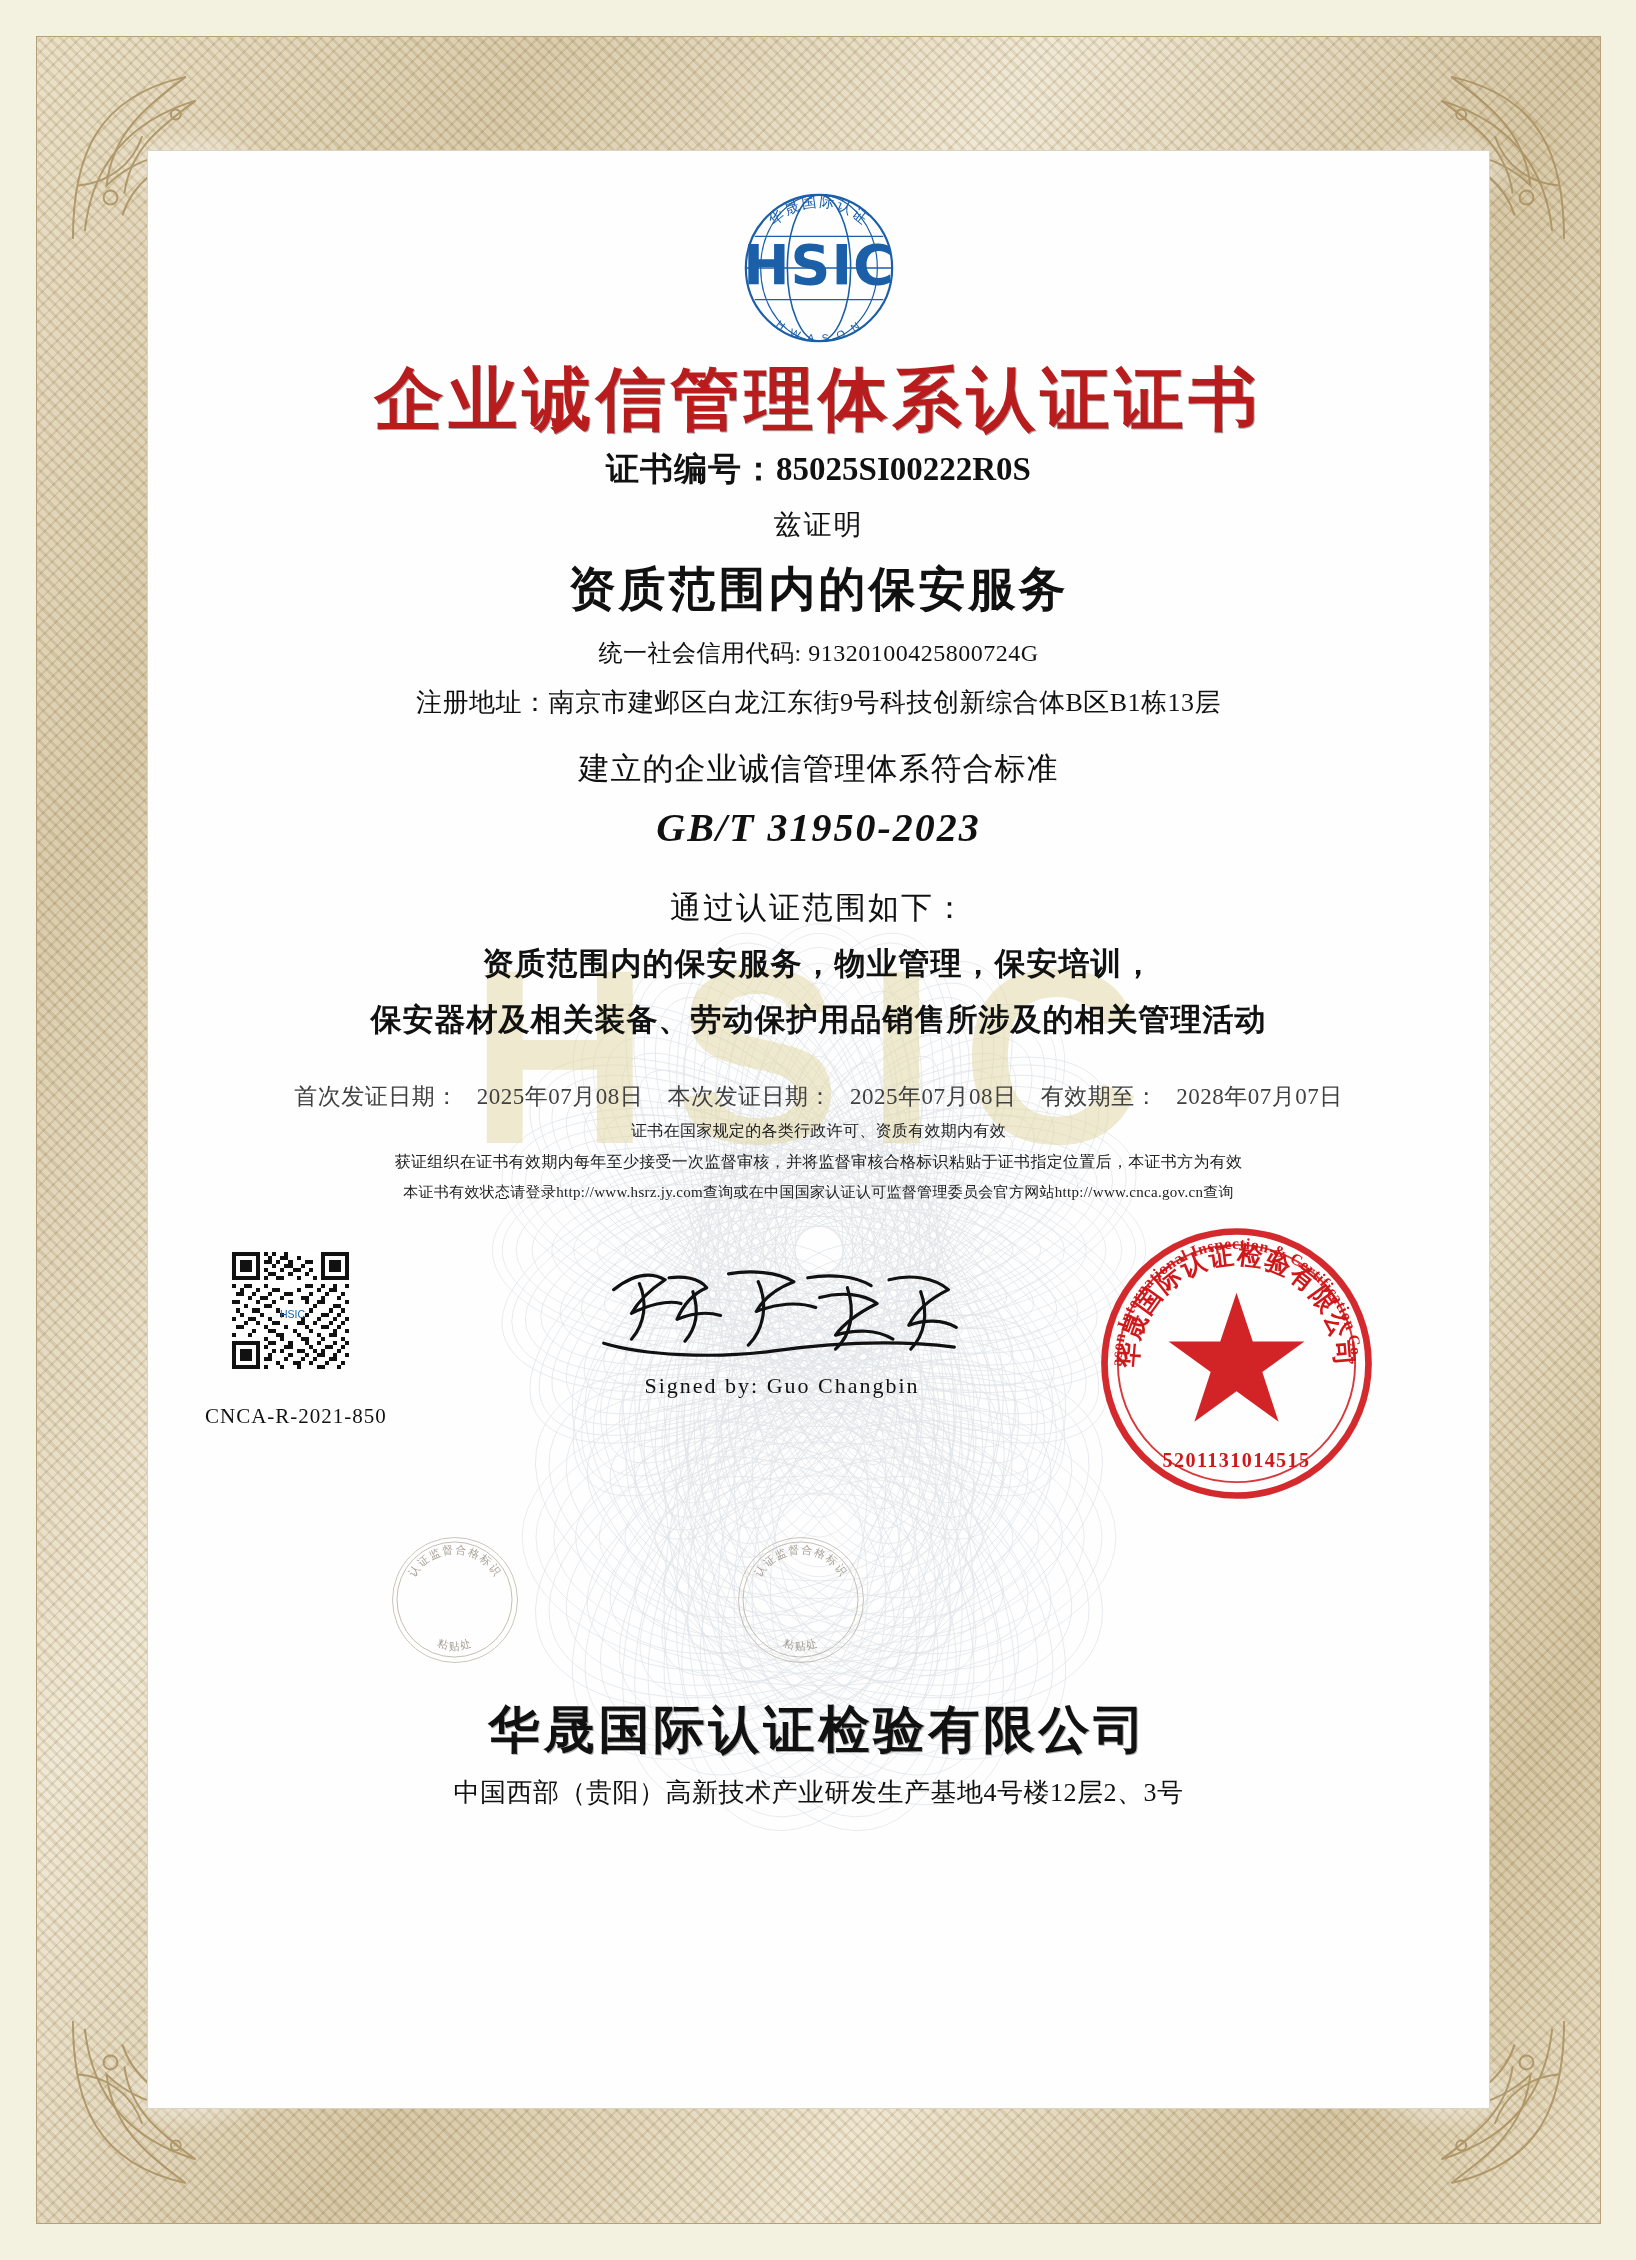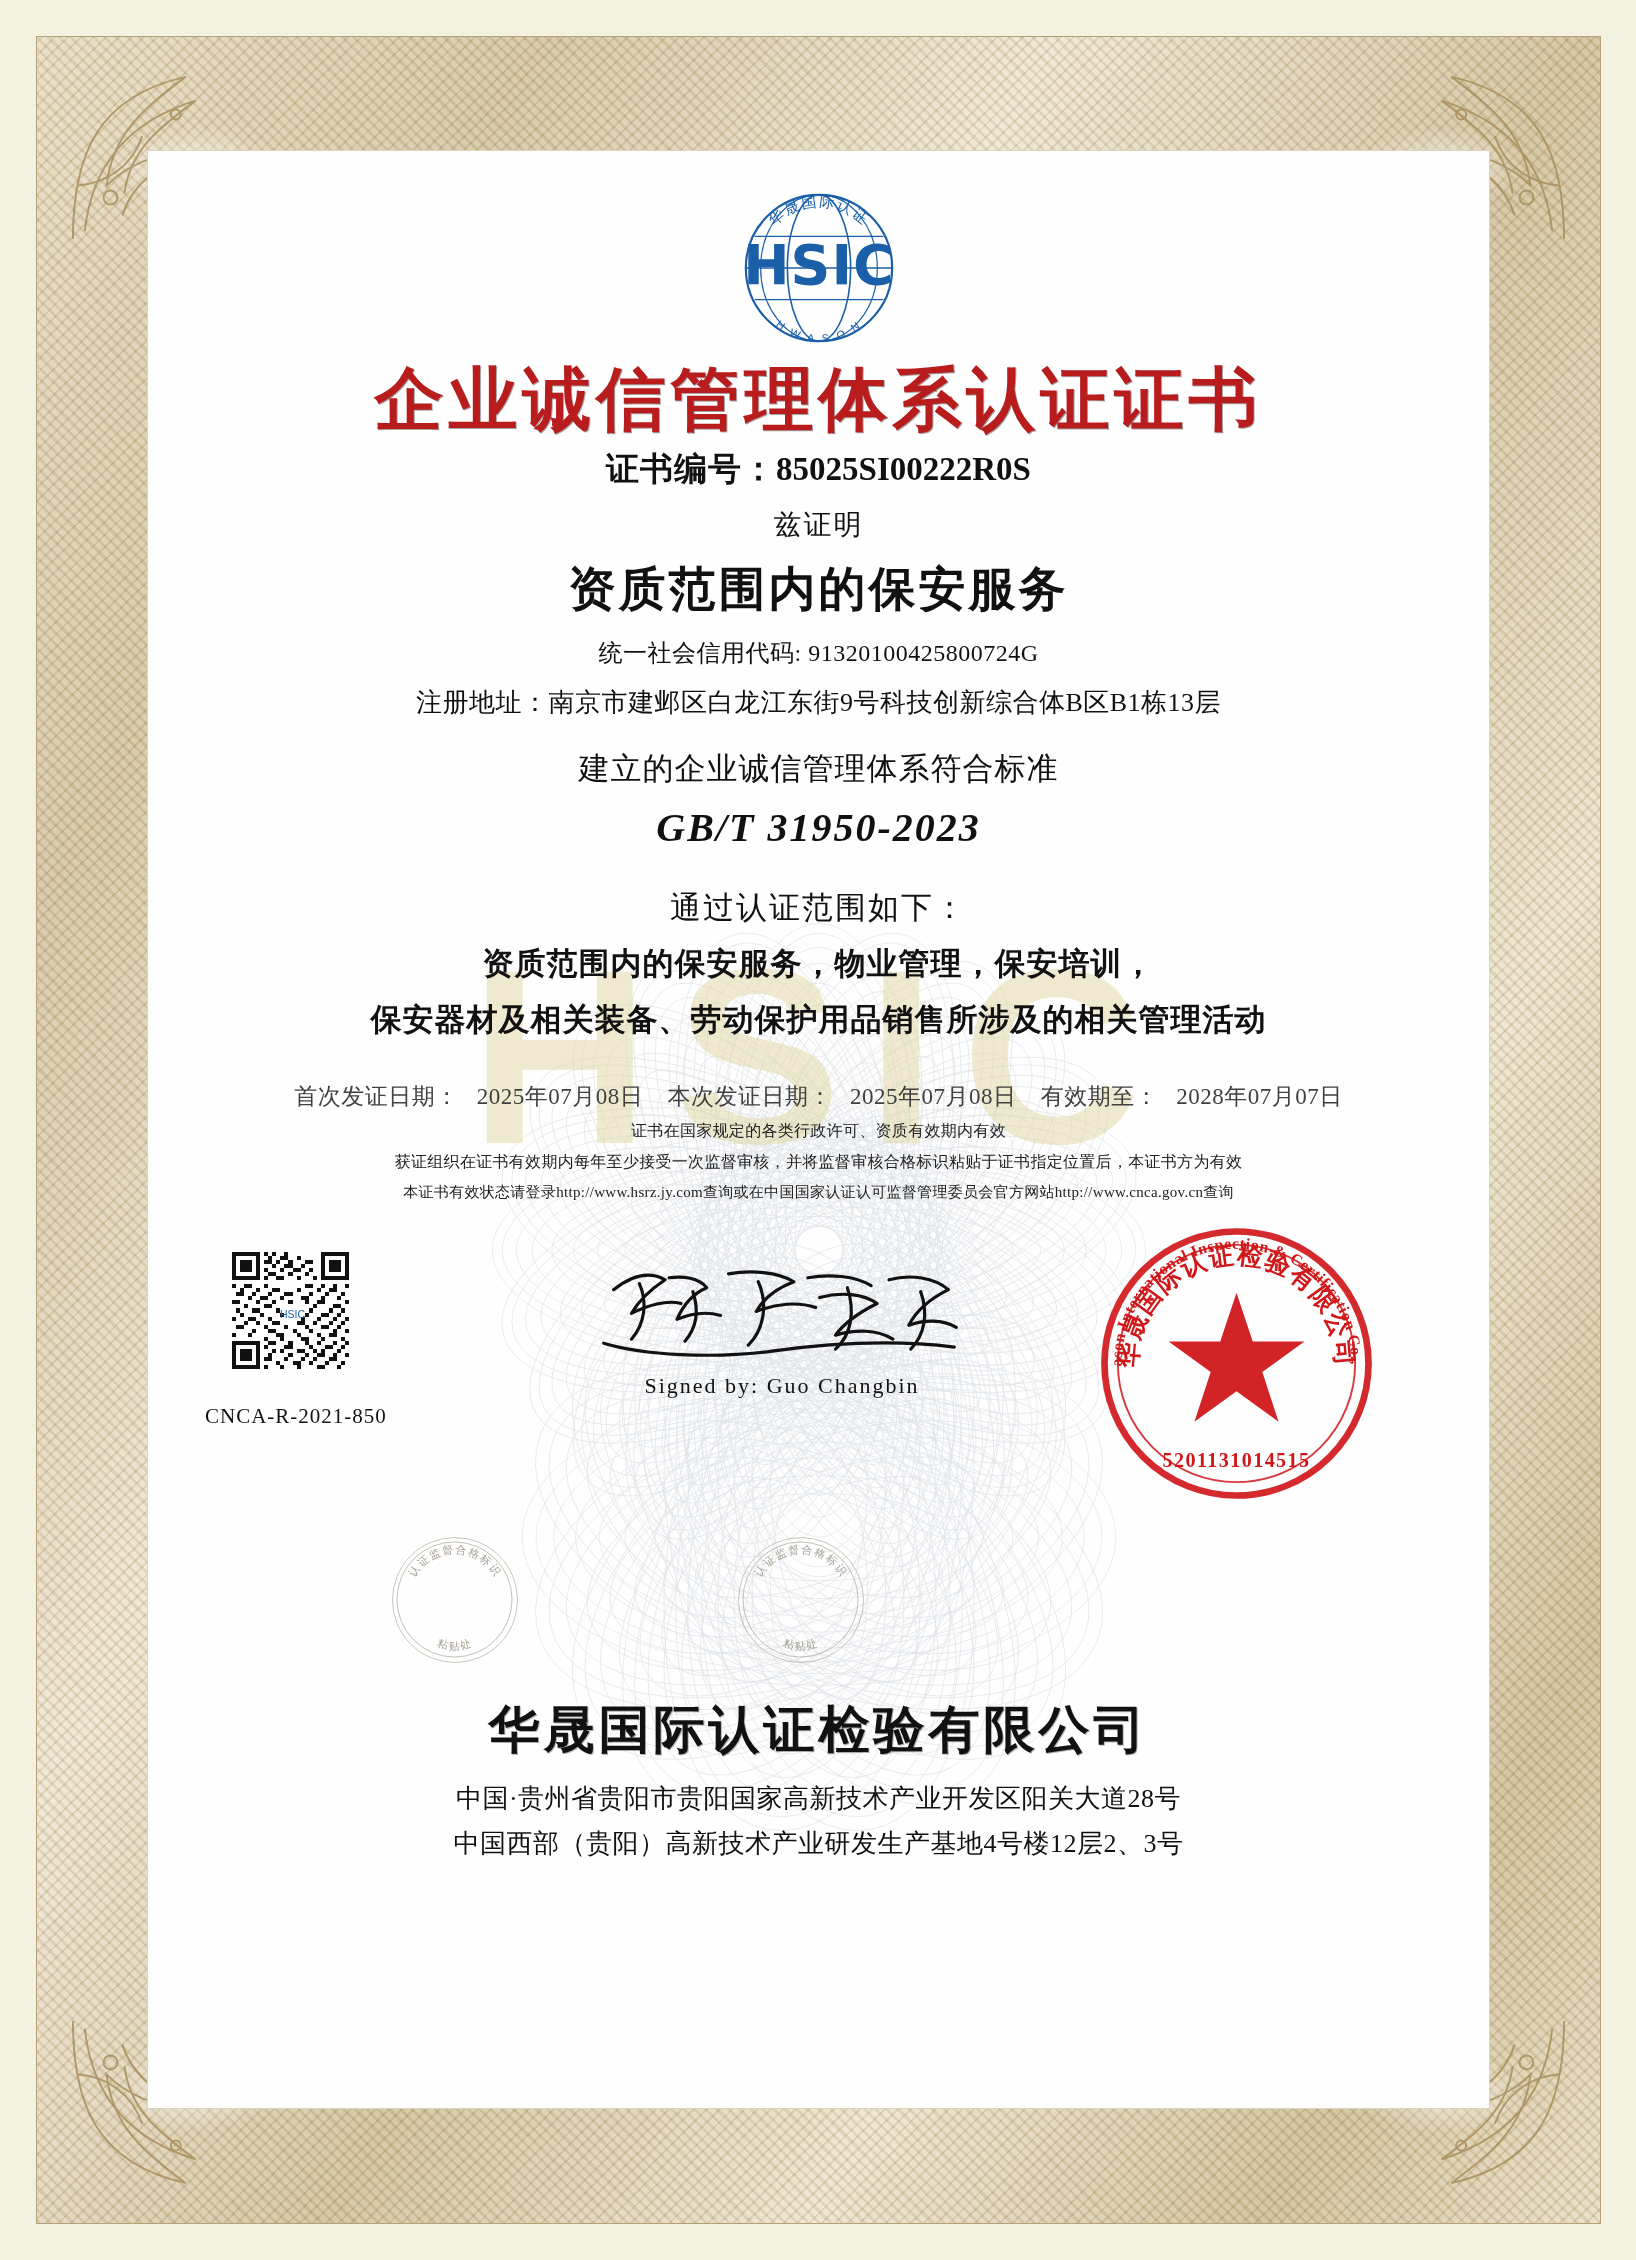--- a/index.html
+++ b/index.html
@@ -719,20 +719,19 @@
             </text>
             <text font-family="'DejaVu Sans',sans-serif" font-size="11" fill="#8b8376" letter-spacing="1.5">
               <textPath href="#stArc2b" startOffset="50%" text-anchor="middle">粘贴处</textPath>
             </text>
           </svg>
         </div>
       </div>
 
       <div class="footer">
         <div class="footer-org">华晟国际认证检验有限公司</div>
-        <div class="footer-addr">中国·贵州省贵阳市贵阳国家高新技术产业开发区阳关大道28号</div>
         <div class="footer-addr2">中国西部（贵阳）高新技术产业研发生产基地4号楼12层2、3号</div>
       </div>
 
     </div>
   </div>
 </div>
 
 
 </body></html>

